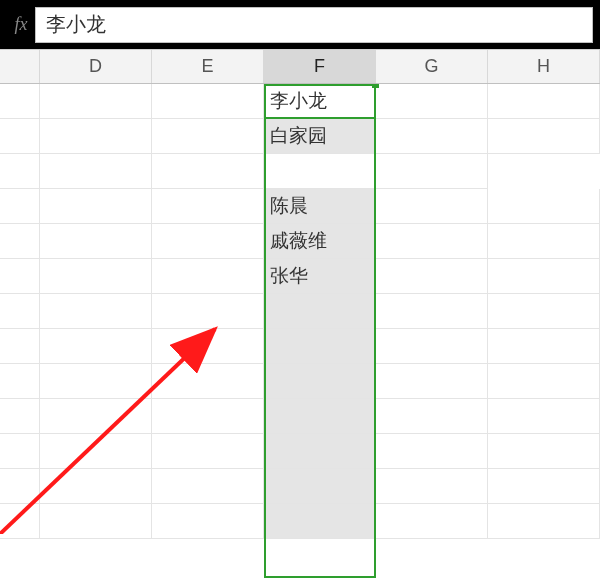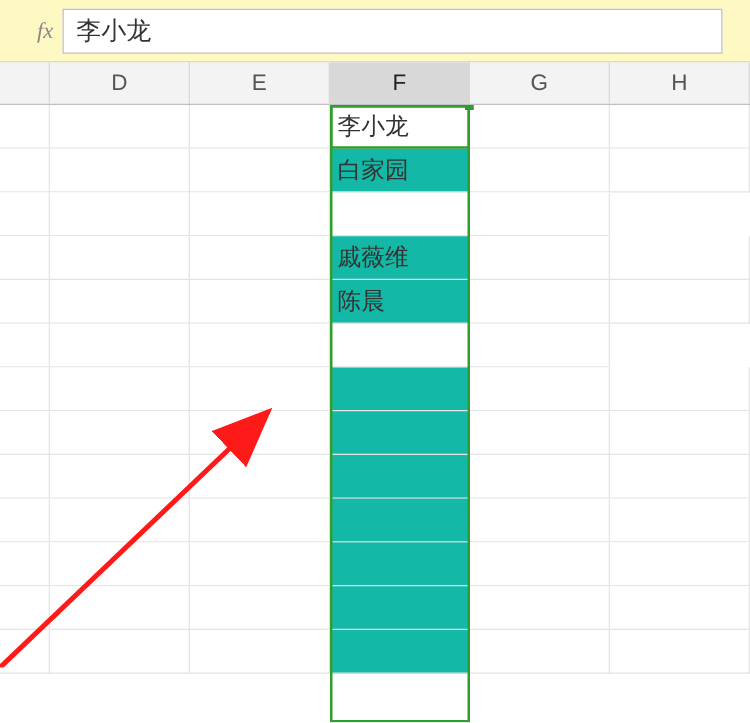--- a/index.html
+++ b/index.html
@@ -12,23 +12,23 @@
       background: #fff;
       width: 600px;
       height: 578px;
       overflow: hidden;
       position: relative;
     }
     .formula-bar {
       height: 50px;
       display: flex;
       align-items: center;
-      padding: 8px 22px;
+      padding: 8px 7px;
       border-bottom: 1px solid #d0d0d0;
-      background: #fef9c3;
+      background: #000000;
     }
     .fx-label {
       font-style: italic;
       font-family: "Times New Roman", serif;
       font-size: 18px;
       color: #888;
       width: 28px;
       text-align: center;
     }
     .formula-input {
@@ -85,21 +85,21 @@
       padding: 4px 6px;
       display: flex;
       align-items: center;
       background: #fff;
       cursor: cell;
     }
     .grid-cell.stub {
       width: 40px;
     }
     .grid-cell.selected-col {
-      background: #14b8a6;
+      background: #e5e5e5;
     }
     .grid-cell.active {
       background: #fff;
     }
     .selection-overlay {
       position: absolute;
       border: 2px solid #2e9e2e;
       pointer-events: none;
     }
     .active-cell-overlay {
@@ -158,36 +158,37 @@
       <div class="grid-cell stub"></div>
       <div class="grid-cell"></div>
       <div class="grid-cell"></div>
       <div class="grid-cell"></div>
       <div class="grid-cell"></div>
     </div>
     <div class="grid-row">
       <div class="grid-cell stub"></div>
       <div class="grid-cell"></div>
       <div class="grid-cell"></div>
+      <div class="grid-cell selected-col">陈晨</div>
+      <div class="grid-cell"></div>
+      <div class="grid-cell"></div>
+    </div>
+    <div class="grid-row">
+      <div class="grid-cell stub"></div>
+      <div class="grid-cell"></div>
+      <div class="grid-cell"></div>
       <div class="grid-cell selected-col">戚薇维</div>
       <div class="grid-cell"></div>
       <div class="grid-cell"></div>
     </div>
     <div class="grid-row">
       <div class="grid-cell stub"></div>
       <div class="grid-cell"></div>
       <div class="grid-cell"></div>
-      <div class="grid-cell selected-col">陈晨</div>
-      <div class="grid-cell"></div>
-      <div class="grid-cell"></div>
-    </div>
-    <div class="grid-row">
-      <div class="grid-cell stub"></div>
-      <div class="grid-cell"></div>
-      <div class="grid-cell"></div>
+      <div class="grid-cell selected-col">张华</div>
       <div class="grid-cell"></div>
       <div class="grid-cell"></div>
     </div>
     <div class="grid-row">
       <div class="grid-cell stub"></div>
       <div class="grid-cell"></div>
       <div class="grid-cell"></div>
       <div class="grid-cell selected-col"></div>
       <div class="grid-cell"></div>
       <div class="grid-cell"></div>

